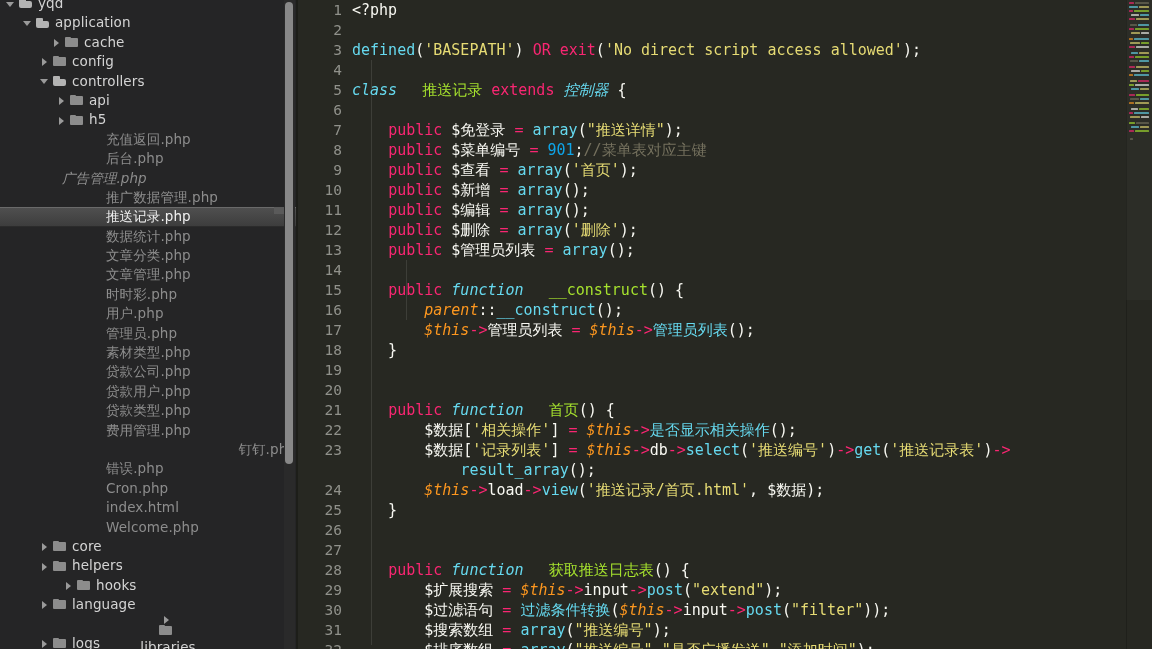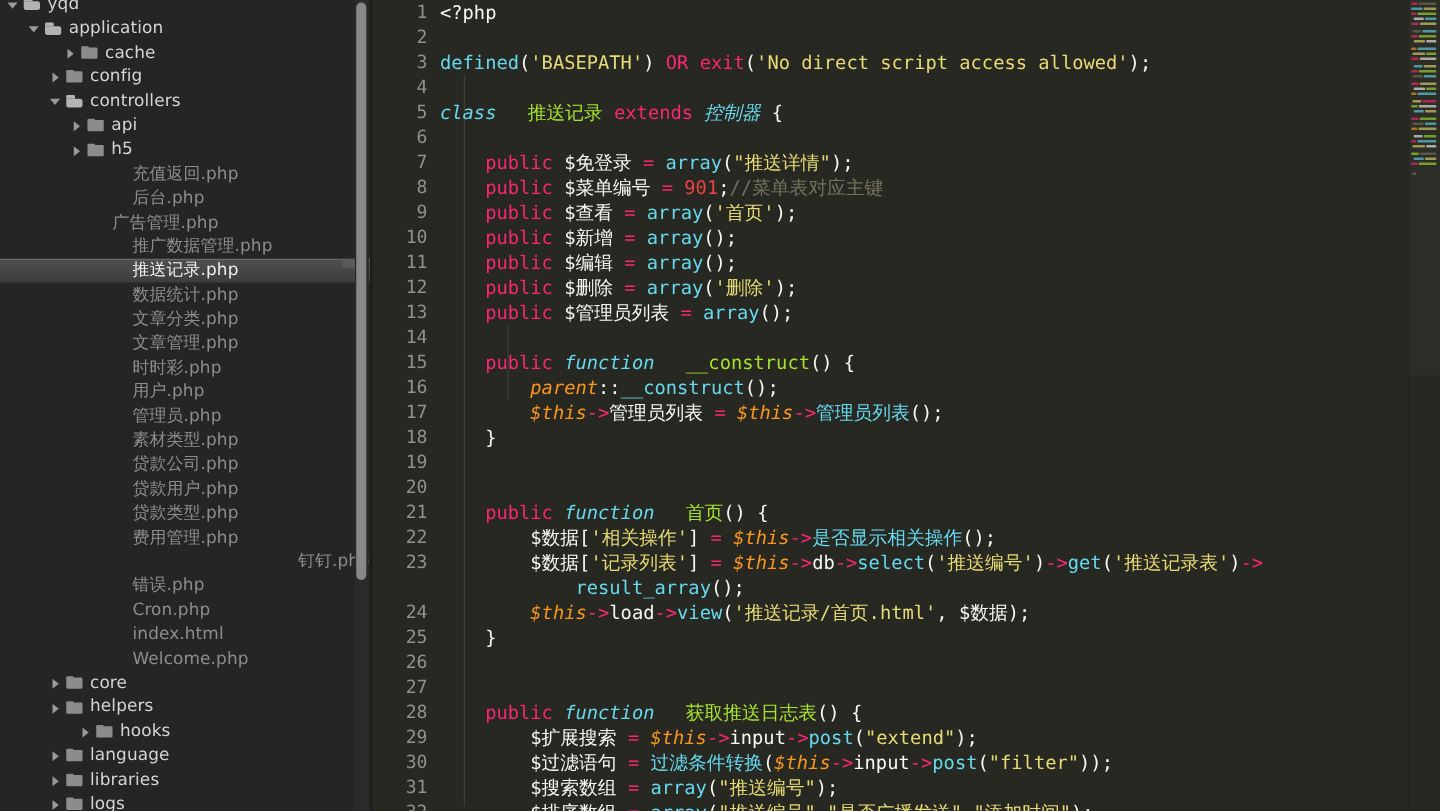--- a/index.html
+++ b/index.html
@@ -112,21 +112,21 @@
   }
   #guide2{
     position:absolute;left:110px;top:260px;width:1px;height:60px;
     background:#3d3e38;
   }
   
   .kw{color:#f92672;}
   .kw2{color:#66d9ef;font-style:italic;}
   .fn{color:#a6e22e;margin-left:16px;}
   .str{color:#e6db74;}
-  .num{color:#ef4444;margin-top:18px;}
+  .num{color:#0ea5e9;margin-top:18px;}
   .cmt{color:#75715e;}
   .var{color:#f8f8f2;}
   .this{color:#fd971f;font-style:italic;}
   .arw{color:#f92672;}
   .pl{color:#f8f8f2;}
   .tl{color:#66d9ef;}
 
   
   #minimap{
     position:absolute;right:0;top:0;width:26px;height:649px;
@@ -184,21 +184,21 @@
         <div class="row" style="padding-left: 74px;">
           <span class="arrow none"></span>
           <span class="fld none"></span>
           <span class="lbl file">充值返回.php</span>
         </div>
         <div class="row" style="padding-left: 74px;">
           <span class="arrow none"></span>
           <span class="fld none"></span>
           <span class="lbl file">后台.php</span>
         </div>
-        <div class="row" style="padding-left: 58px;">
+        <div class="row" style="padding-left: 30px; font-style: italic;">
           <span class="arrow none"></span>
           <span class="fld none"></span>
           <span class="lbl file">广告管理.php</span>
         </div>
         <div class="row" style="padding-left: 74px;">
           <span class="arrow none"></span>
           <span class="fld none"></span>
           <span class="lbl file">推广数据管理.php</span>
         </div>
         <div class="row sel" style="padding-left: 74px;">
@@ -299,21 +299,21 @@
         <div class="row" style="padding-left: 64px;">
           <span class="arrow closed"></span>
           <span class="fld closed"></span>
           <span class="lbl folder">hooks</span>
         </div>
         <div class="row" style="padding-left: 40px;">
           <span class="arrow closed"></span>
           <span class="fld closed"></span>
           <span class="lbl folder">language</span>
         </div>
-        <div class="row" style="padding-left: 40px;">
+        <div class="row" style="padding-left: 40px; flex-direction: column;">
           <span class="arrow closed"></span>
           <span class="fld closed"></span>
           <span class="lbl folder">libraries</span>
         </div>
         <div class="row" style="padding-left: 40px;">
           <span class="arrow closed"></span>
           <span class="fld closed"></span>
           <span class="lbl folder">logs</span>
         </div>
       </div>

